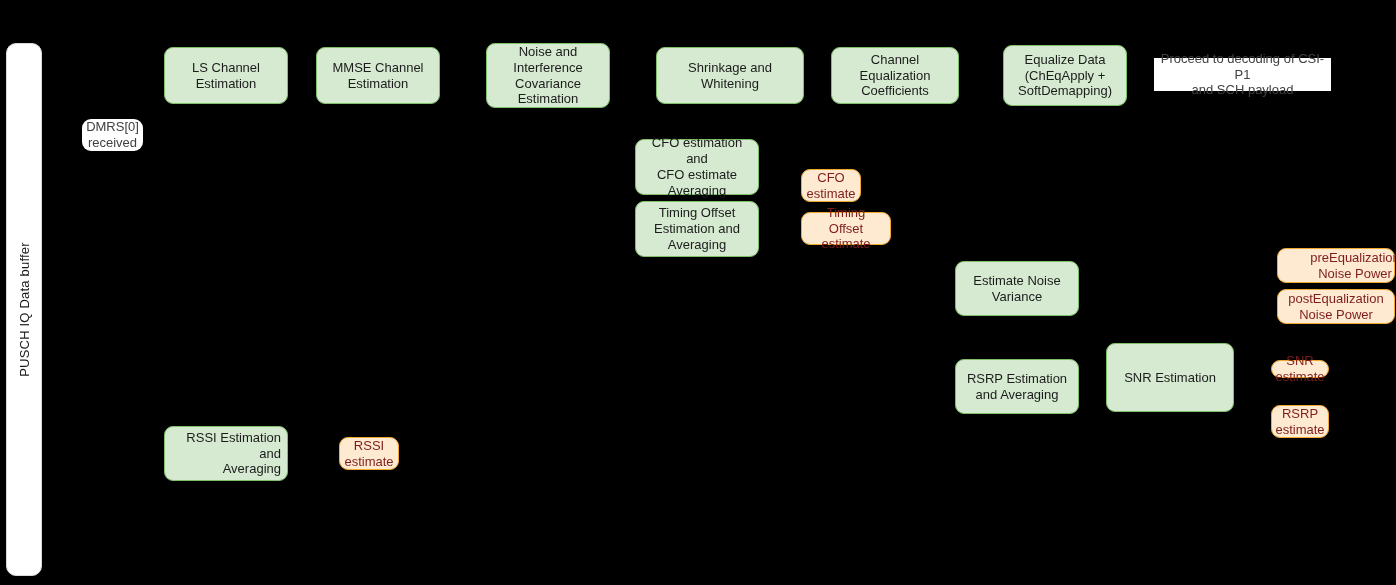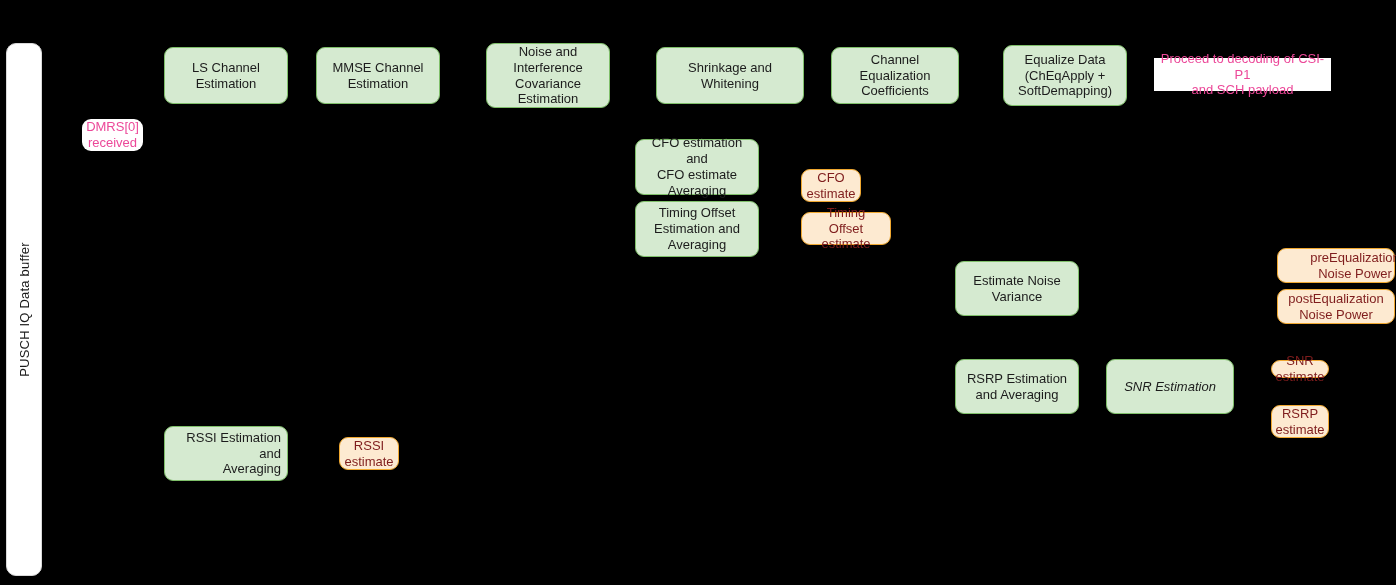--- a/index.html
+++ b/index.html
@@ -63,21 +63,21 @@
     border: 1.6px solid #f0a830;
     color: #7f1d1d;
     font-size: 13px;
   }
 
   
   .node.label {
     background: #ffffff;
     border: none;
     border-radius: 0;
-    color: #ec4899;
+    color: #404040;
     font-size: 13px;
   }
 </style>
 </head>
 <body>
 
 <div id="canvas">
 
   <div class="buffer-lane" style="left:6px; top:43px; width:36px; height:533px;">
     <span class="lane-label">PUSCH IQ Data buffer</span>
@@ -129,21 +129,21 @@
 
   <div class="node artifact" style="left:1277px; top:248px; width:118px; height:35px;padding-left:44px;">preEqualization
 Noise Power</div>
 
   <div class="node artifact" style="left:1277px; top:289px; width:118px; height:35px;">postEqualization
 Noise Power</div>
 
   <div class="node process" style="left:955px; top:359px; width:124px; height:55px;">RSRP Estimation
 and Averaging</div>
 
-  <div class="node process" style="left:1106px; top:359px; width:128px; height:55px;font-style:italic;">SNR Estimation</div>
+  <div class="node process" style="left:1106px; top:343px; width:128px; height:69px;">SNR Estimation</div>
 
   <div class="node artifact" style="left:1271px; top:360px; width:58px; height:18px;">SNR
 estimate</div>
 
   <div class="node artifact" style="left:1271px; top:405px; width:58px; height:33px;">RSRP
 estimate</div>
 
   <div class="node process" style="left:164px; top:426px; width:124px; height:55px;text-align:right;">RSSI Estimation and
 Averaging</div>
 

